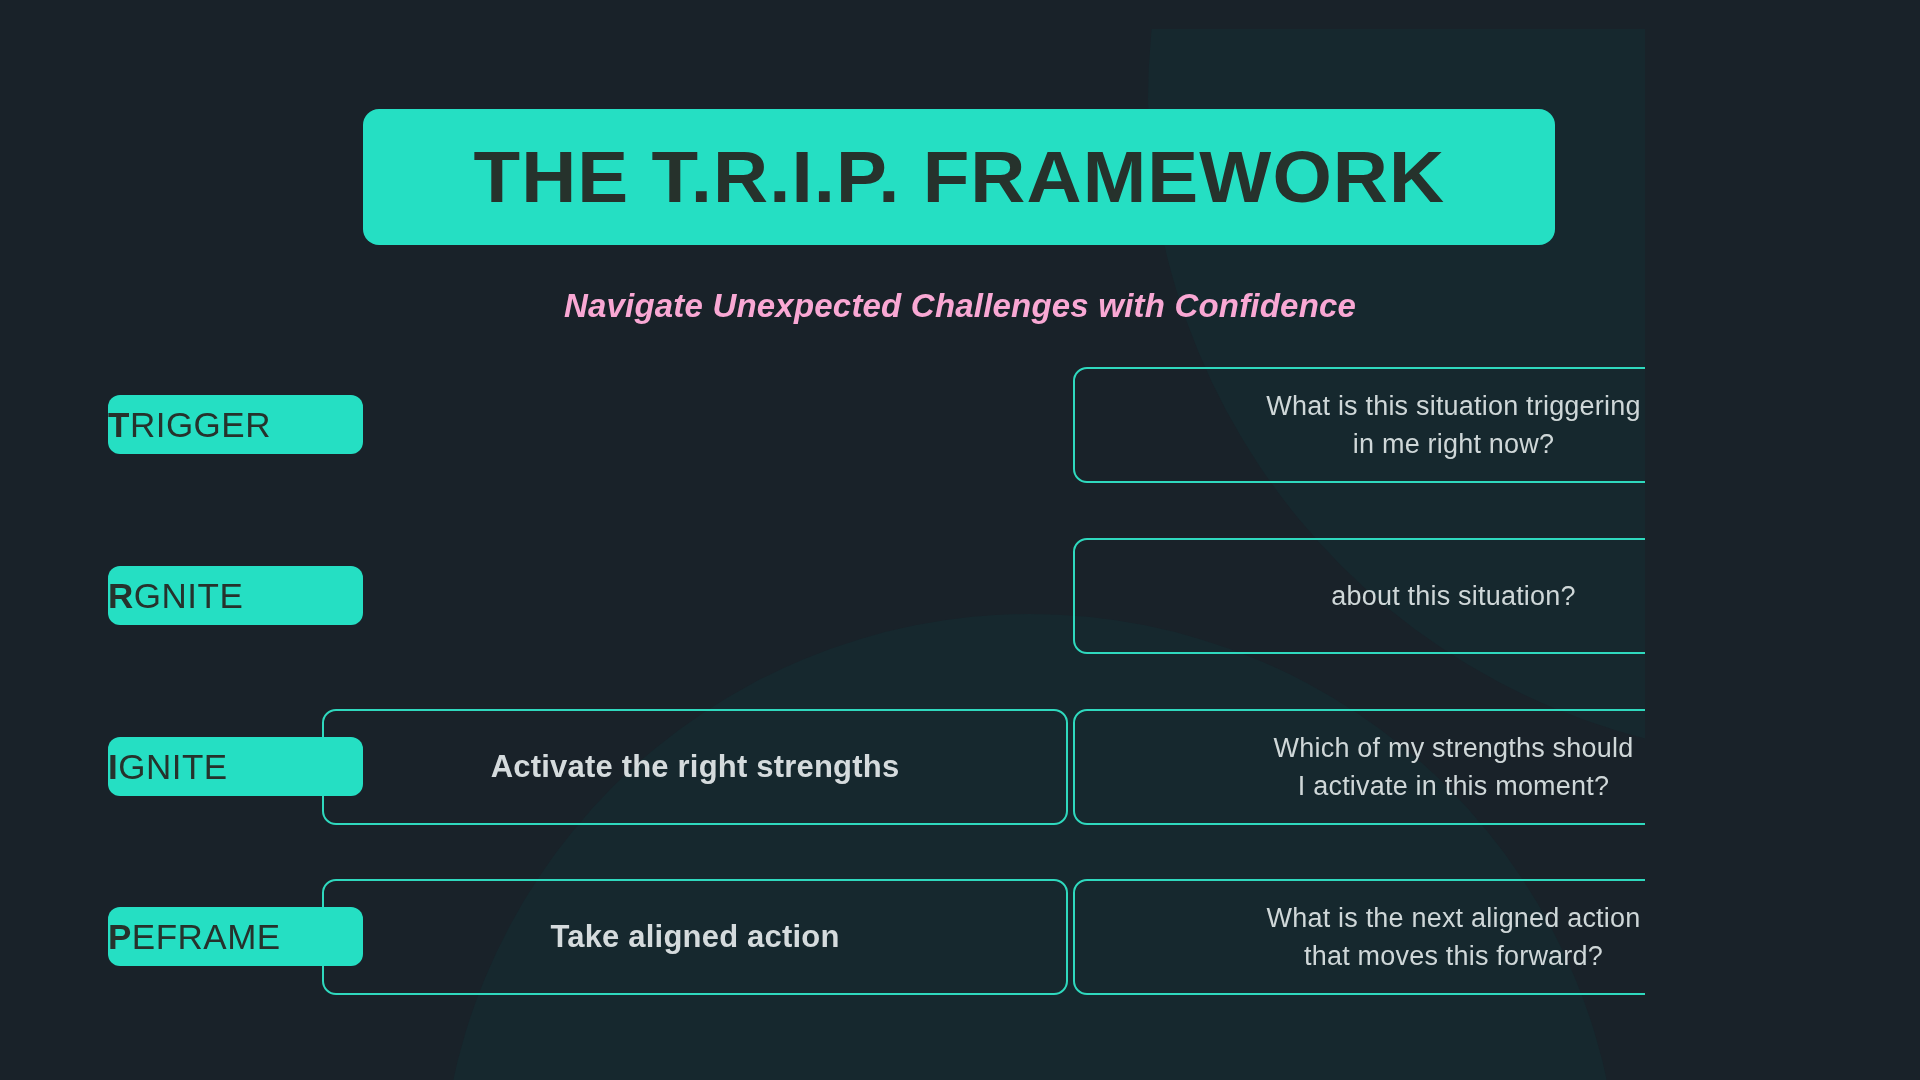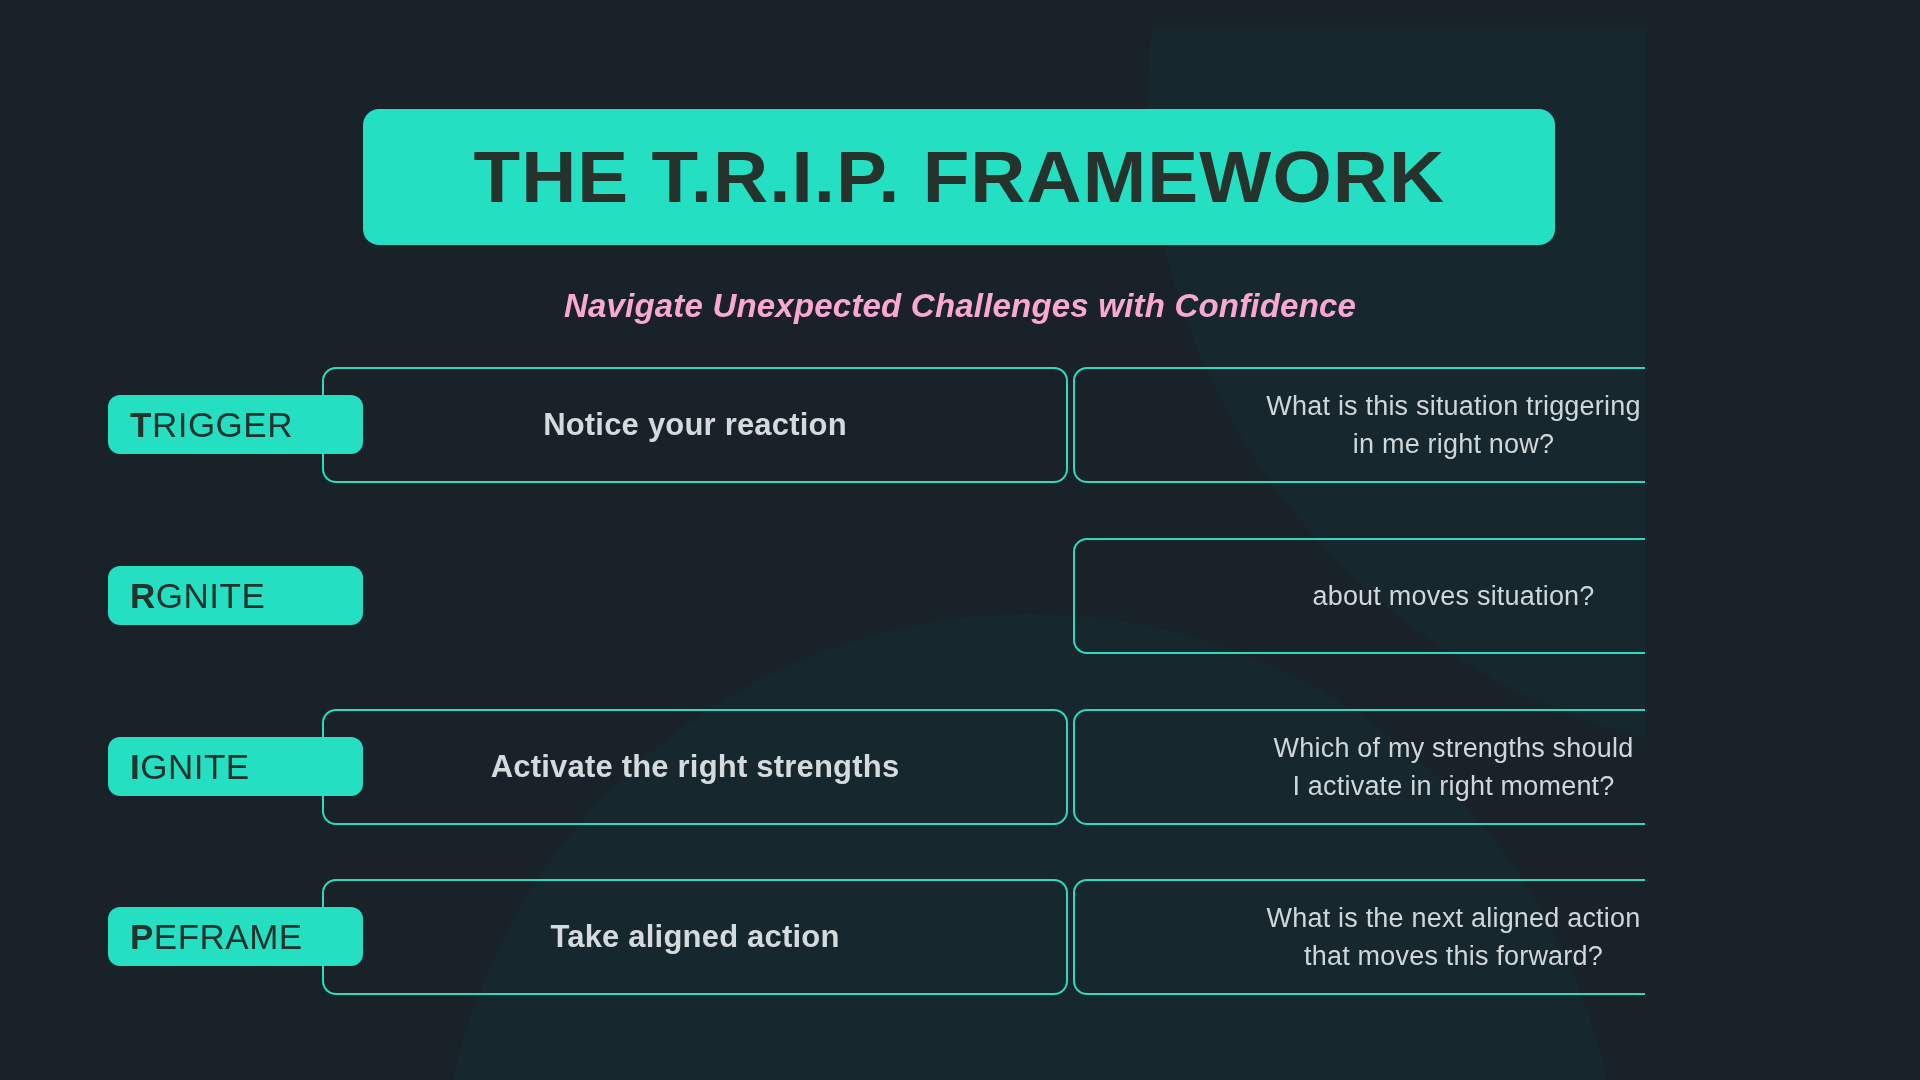--- a/index.html
+++ b/index.html
@@ -86,21 +86,20 @@
   .row-badge {
     position: absolute;
     left: 108px;
     top: 28px;
     width: 255px;
     height: 59px;
     background: #25DFC3;
     border-radius: 12px;
     display: flex;
     align-items: center;
-    padding-left: 22px;
     box-sizing: border-box;
     z-index: 3;
     text-align: right;
   }
   .badge-text {
     color: #26322C;
     font-size: 35px;
     font-weight: 400;
     line-height: 1;
     letter-spacing: 0.5px;
@@ -161,48 +160,45 @@
   <div class="bg-blob" id="blob-top-right"></div>
   <div class="bg-blob" id="blob-bottom-left"></div>
 
   <div id="title-banner">
     <div id="title-text">THE T.R.I.P. FRAMEWORK</div>
   </div>
 
   <div id="subtitle">Navigate Unexpected Challenges with Confidence</div>
 
   <div class="row" id="row-0" style="top: 338px;">
-    <div class="row-box box-action">
-      <div class="action-text">Notice your reaction</div>
-    </div>
     <div class="row-box box-question">
       <div class="question-line">What is this situation triggering</div>
       <div class="question-line">in me right now?</div>
     </div>
     <div class="row-badge">
       <div class="badge-text"><span class="lead">T</span><span>RIGGER</span></div>
     </div>
   </div>
 
   <div class="row" id="row-1" style="top: 509px;">
     <div class="row-box box-question">
-      <div class="question-line">about moves situation?</div>
+      <div class="question-line">about this situation?</div>
     </div>
     <div class="row-badge">
       <div class="badge-text"><span class="lead">R</span><span>GNITE</span></div>
     </div>
   </div>
 
   <div class="row" id="row-2" style="top: 680px;">
     <div class="row-box box-action">
       <div class="action-text">Activate the right strengths</div>
     </div>
     <div class="row-box box-question">
       <div class="question-line">Which of my strengths should</div>
-      <div class="question-line">I activate in right moment?</div>
+      <div class="question-line">I activate in this moment?</div>
     </div>
     <div class="row-badge">
       <div class="badge-text"><span class="lead">I</span><span>GNITE</span></div>
     </div>
   </div>
 
   <div class="row" id="row-3" style="top: 850px;">
     <div class="row-box box-action">
       <div class="action-text">Take aligned action</div>
     </div>

